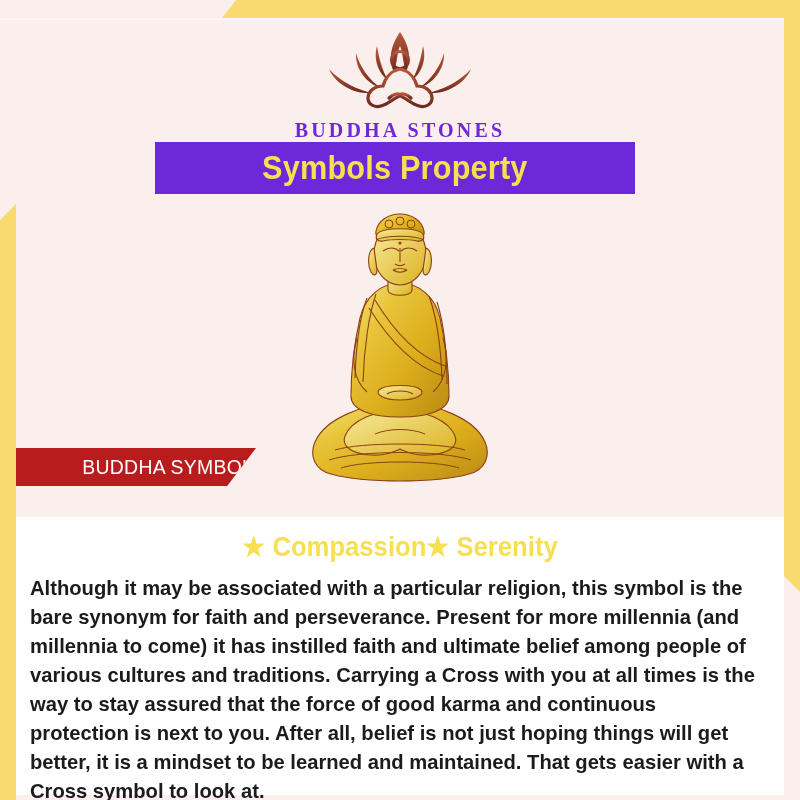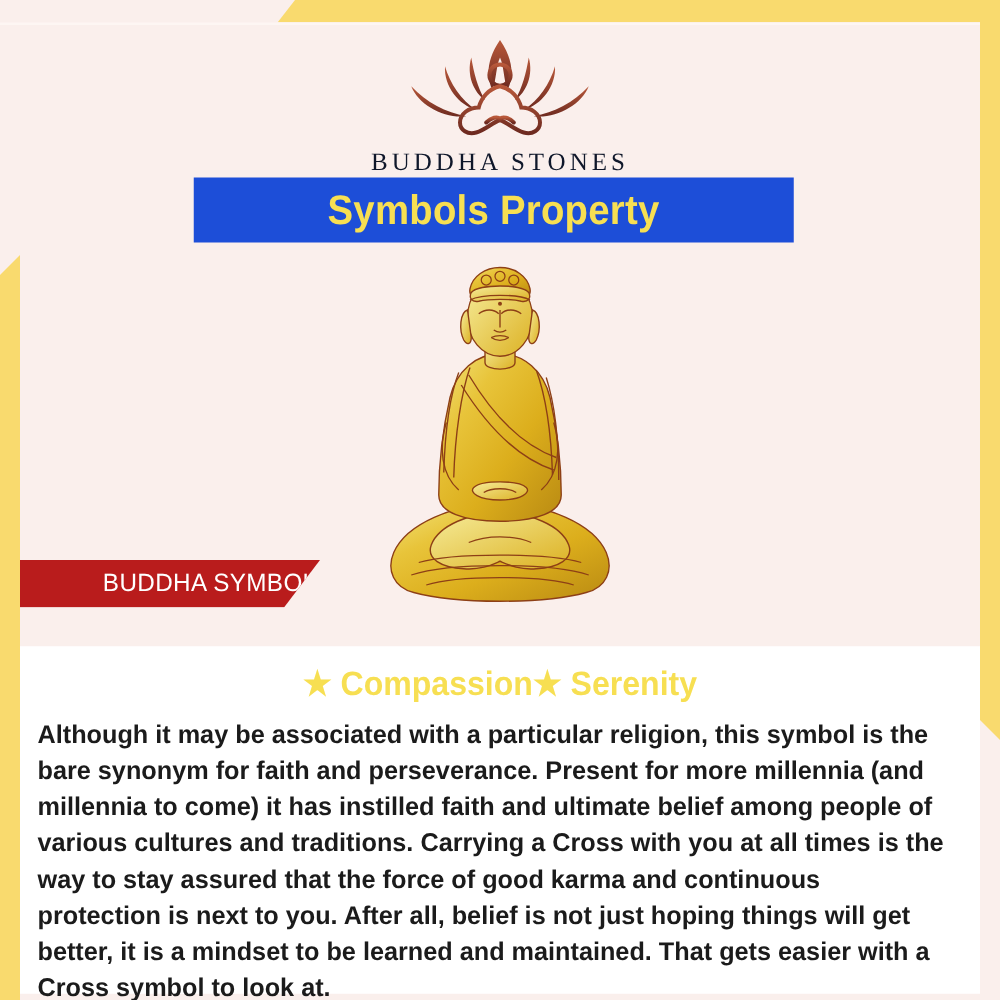--- a/index.html
+++ b/index.html
@@ -27,27 +27,27 @@
   }
   .inner-hairline{
     position:absolute;top:18px;left:0;right:16px;height:2px;background:#fdf6f3;
   }
 
   
   .logo-wrap{position:absolute;top:22px;left:0;right:0;text-align:center;}
   .logo-mark{width:170px;height:95px;display:block;margin:0 auto;}
   .logo-word{
     margin-top:2px;font-family:"Liberation Serif", serif;
-    font-size:20px;letter-spacing:3.2px;color:#0f172a;font-weight:400;
+    font-size:20px;letter-spacing:3.2px;color:#6d28d9;font-weight:700;
   }
 
   
   .title-band{
     position:absolute;top:142px;left:155px;width:480px;height:52px;
-    background:#1d4ed8;display:flex;align-items:center;justify-content:center;
+    background:#6d28d9;display:flex;align-items:center;justify-content:center;
   }
   .title-text{
     font-family:"Liberation Sans Narrow","Liberation Sans",sans-serif;
     font-weight:700;font-size:33px;color:#f7df52;letter-spacing:.2px;
     transform:scaleX(.93);white-space:nowrap;
   }
 
   
   .buddha-stage{position:absolute;top:198px;left:0;right:0;height:300px;}
   .buddha{display:block;margin:0 auto;width:190px;height:292px;}

